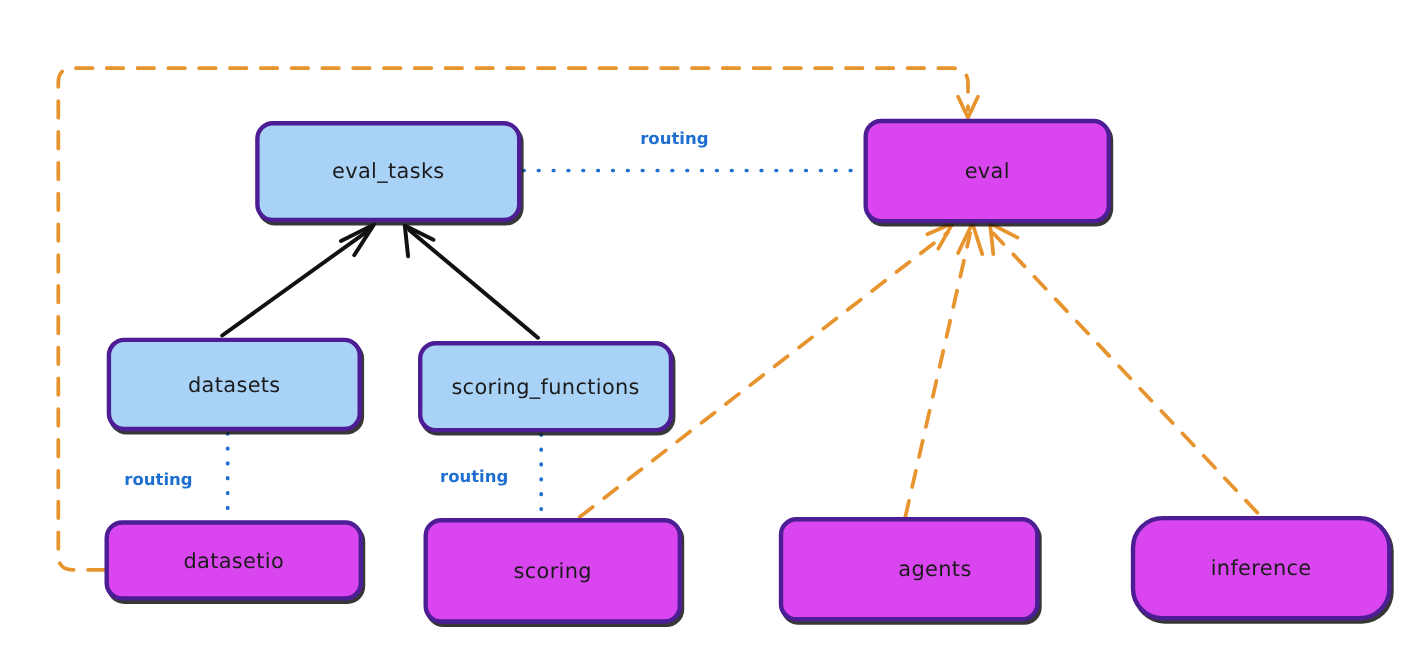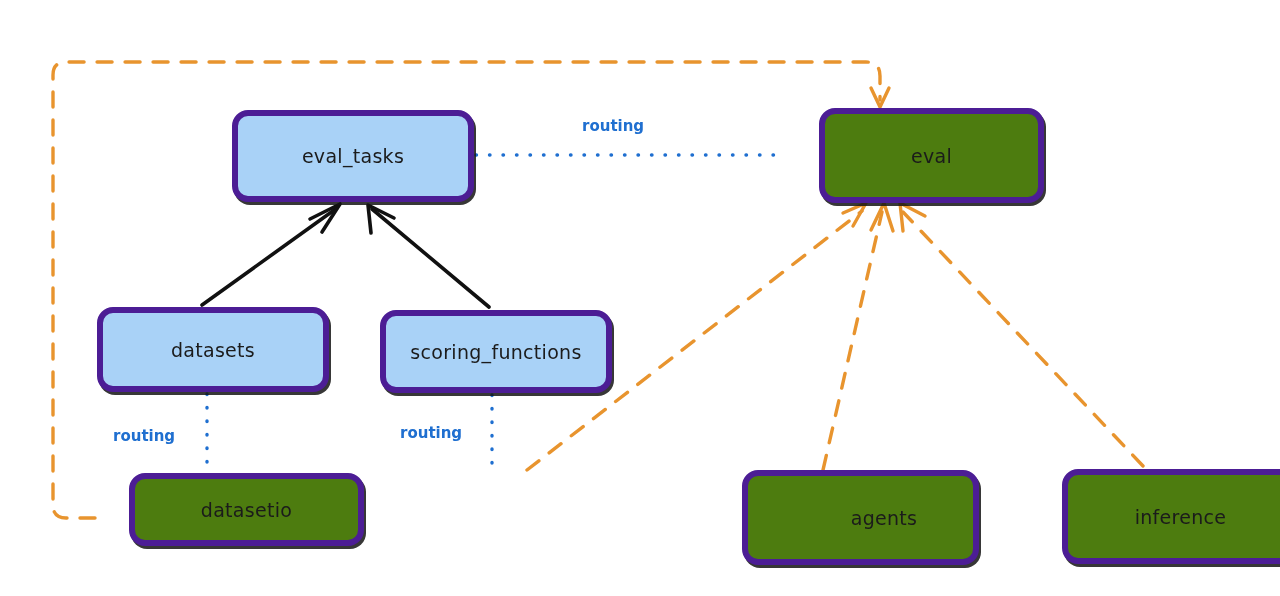--- a/index.html
+++ b/index.html
@@ -20,37 +20,36 @@
   #edges {
     position: absolute;
     left: 0;
     top: 0;
     width: 1280px;
     height: 596px;
   }
   .node {
     position: absolute;
     box-sizing: border-box;
-    border: 6px solid #4c1d95;
+    border: 4px solid #4c1d95;
     border-radius: 16px;
     display: flex;
     align-items: center;
     justify-content: center;
     font-family: "DejaVu Sans", sans-serif;
     font-size: 19px;
     color: #1b1b1b;
     letter-spacing: 0.3px;
     box-shadow: 2px 3px 0 rgba(20,20,20,0.85);
   }
   .node.blue {
     background: #a9d2f7;
   }
   .node.green {
-    background: #4d7c0f;
-    margin-left: 34px;
+    background: #d946ef;
   }
   .edge-label {
     position: absolute;
     font-family: "DejaVu Sans", sans-serif;
     font-size: 15px;
     color: #1f6fd0;
     white-space: nowrap;
     font-weight: bold;
   }
 </style>
@@ -99,26 +98,29 @@
   </div>
 
   <div class="node blue" style="left:380px; top:310px; width:232px; height:83px;">
     <span>scoring_functions</span>
   </div>
 
   <div class="node green" style="left:95px; top:473px; width:235px; height:73px;">
     <span>datasetio</span>
   </div>
 
+  <div class="node green" style="left:385px; top:471px; width:235px; height:96px;">
+    <span>scoring</span>
+  </div>
 
   <div class="node green" style="left:708px; top:470px; width:237px; height:95px;padding-left:47px;">
     <span>agents</span>
   </div>
 
-  <div class="node green" style="left:1028px; top:469px; width:237px; height:95px;">
+  <div class="node green" style="left:1028px; top:469px; width:237px; height:95px;border-radius:29px;">
     <span>inference</span>
   </div>
 
   <div class="edge-label" style="left:582px; top:117px;">routing</div>
 
   <div class="edge-label" style="left:113px; top:427px;">routing</div>
 
   <div class="edge-label" style="left:400px; top:424px;">routing</div>
 
 </div>

